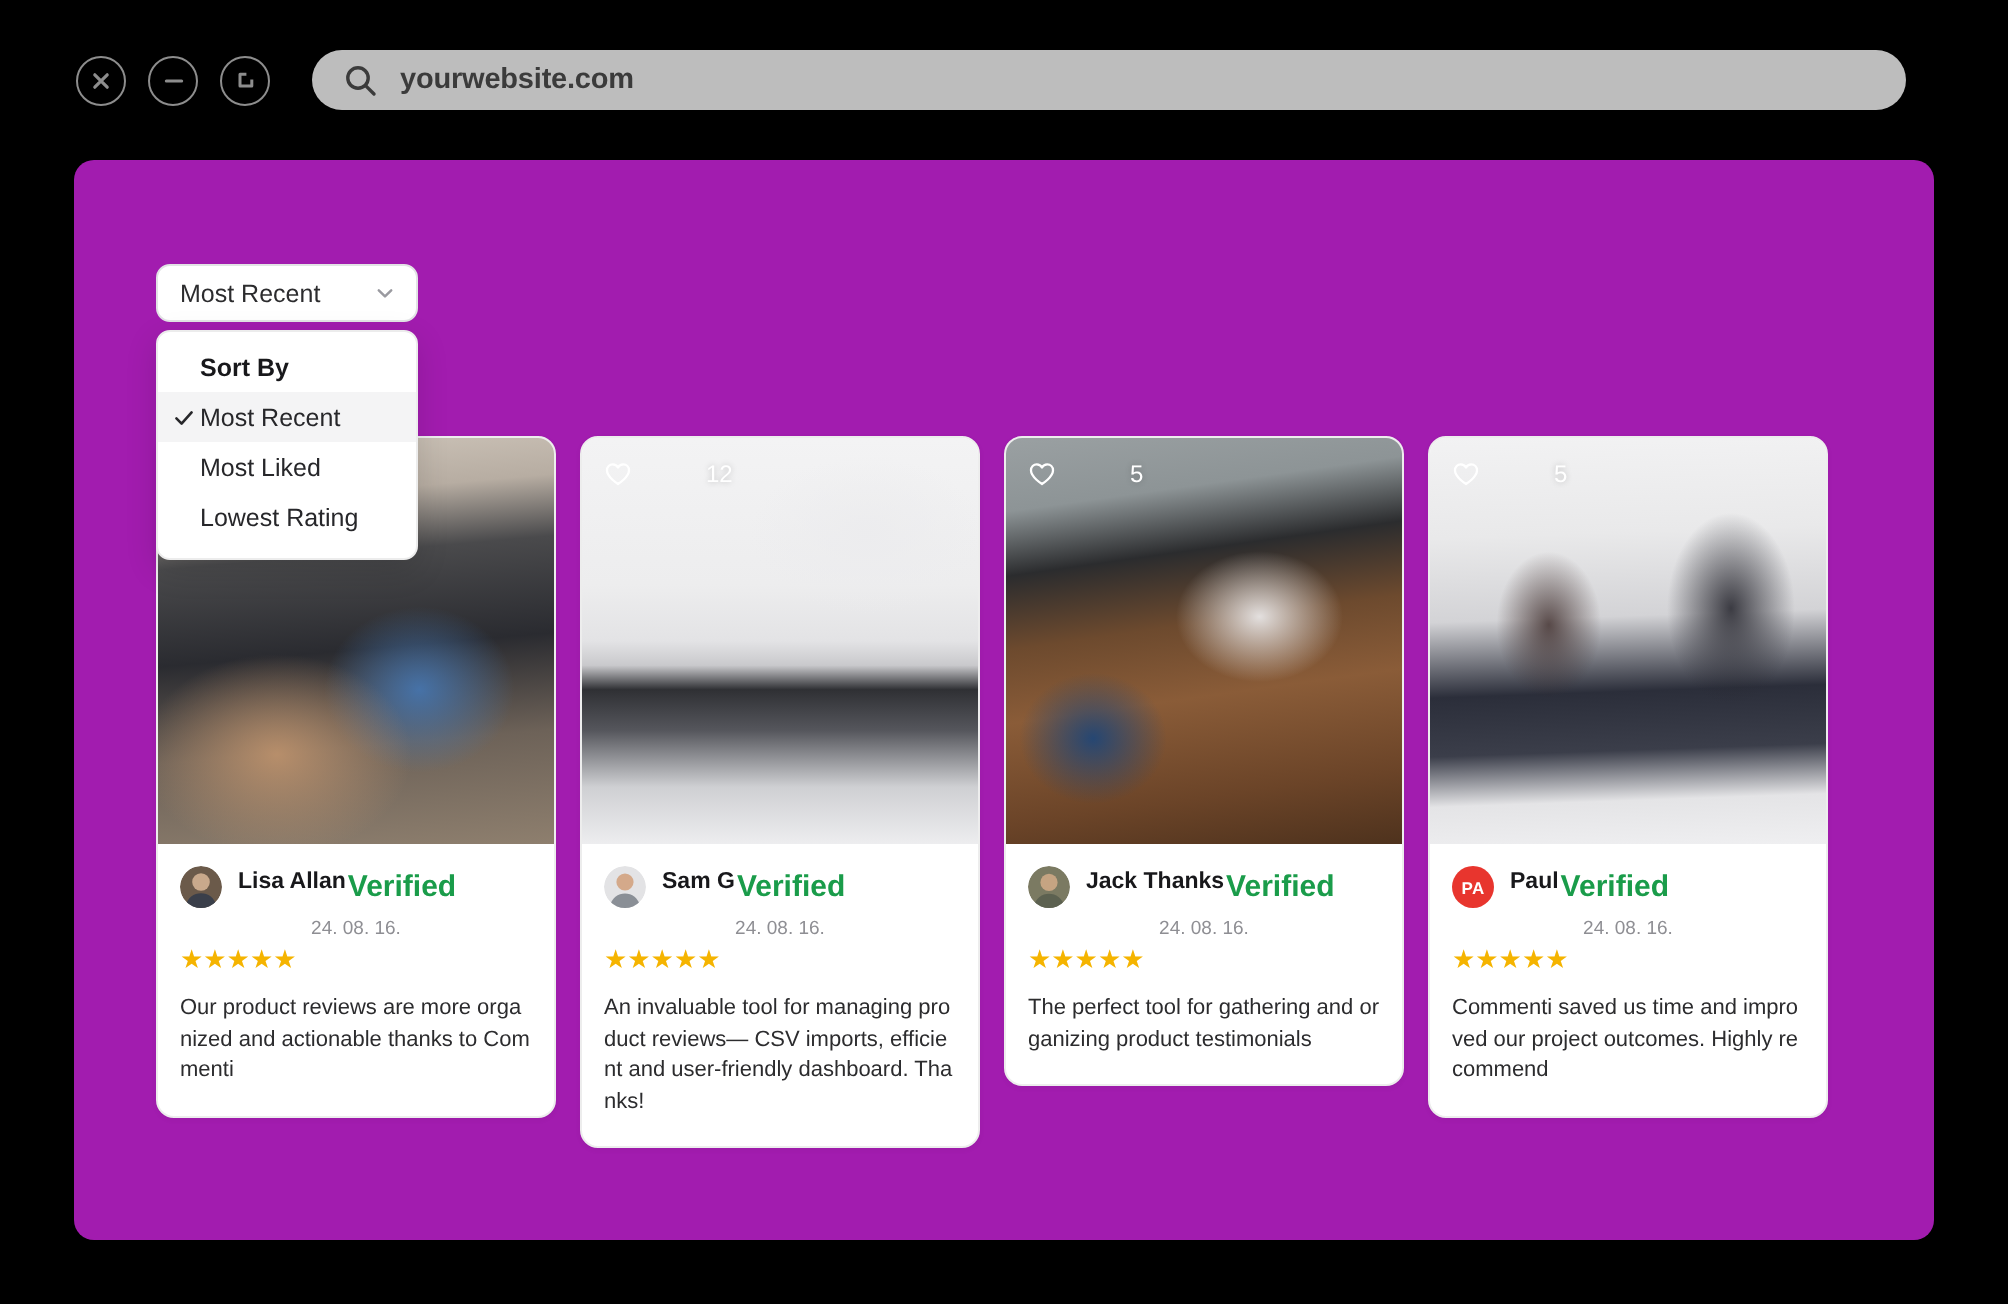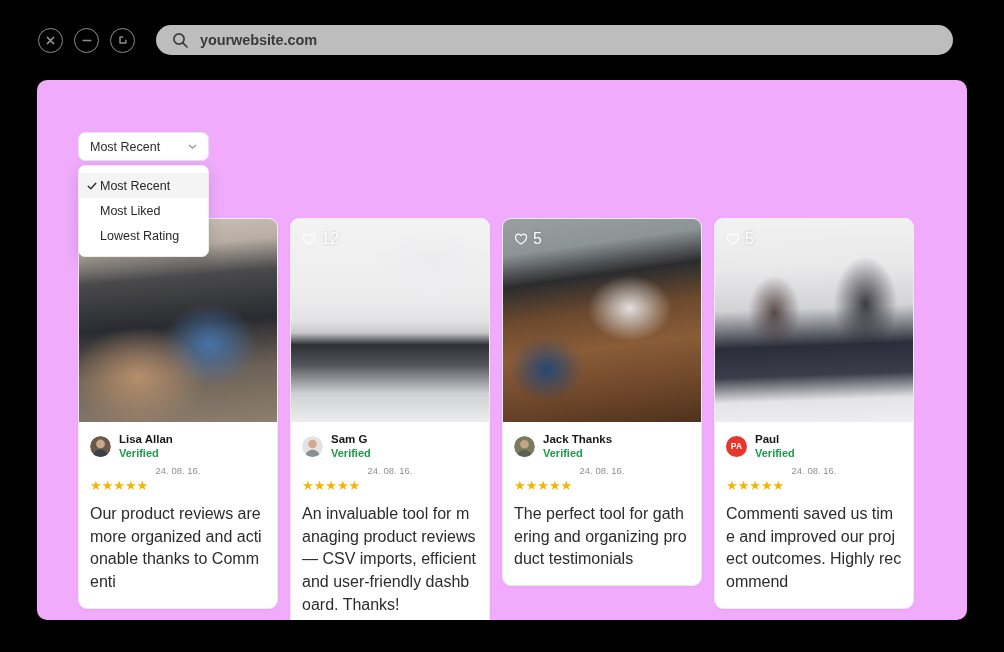--- a/index.html
+++ b/index.html
@@ -55,21 +55,21 @@
     font-weight: bold;
     color: #3b3b3b;
     letter-spacing: -0.1px;
   }
 
   
   .page {
     position: absolute;
     left: 37px; top: 80px;
     width: 930px; height: 540px;
-    background: #f0abfc;
+    background: #a21caf;
     border-radius: 10px;
     overflow: hidden;
   }
 
   
   .sort-select {
     position: absolute;
     left: 41px; top: 52px;
     width: 131px; height: 29px;
     background: #ffffff;
@@ -141,71 +141,72 @@
   }
   .likes {
     position: absolute;
     left: 11px; top: 11px;
     display: flex;
     align-items: center;
     gap: 5px;
     z-index: 3;
   }
   .likes-count {
-    font-size: 16px;
+    font-size: 12px;
     color: #ffffff;
     text-shadow: 0 0 3px rgba(0,0,0,0.22);
+    margin-left: 32px;
   }
 
   .card-body { padding: 11px 11px 14px; }
   .reviewer { display: flex; align-items: center; gap: 8px; }
   .avatar {
     width: 21px; height: 21px;
     border-radius: 50%;
     flex: 0 0 21px;
     overflow: hidden;
     display: flex; align-items: center; justify-content: center;
   }
   .avatar-initials {
     font-size: 8.5px;
     font-weight: bold;
     color: #ffffff;
     letter-spacing: 0.2px;
     text-align: right;
   }
-  .reviewer-meta { display: flex; flex-direction: column; gap: 1px; }
+  .reviewer-meta { display: flex; flex-direction: row; gap: 1px; text-align: right; }
   .reviewer-name {
     font-size: 11.5px;
     font-weight: bold;
     color: #18181b;
     line-height: 1.15;
   }
   .verified {
-    font-size: 11px;
+    font-size: 15px;
     font-weight: bold;
     color: #1a9c4a;
     line-height: 1.15;
   }
   .review-date {
     font-size: 9.5px;
     color: #8e8e93;
     margin-top: 5px;
     text-align: center;
   }
   .stars {
     margin-top: 3px;
     display: flex;
     gap: 0.5px;
     color: #f5b400;
     font-size: 13px;
     line-height: 1;
   }
   .review-text {
     margin-top: 11px;
-    font-size: 16px;
+    font-size: 11px;
     line-height: 1.42;
     color: #2c2c2e;
     word-break: break-all;
   }
 
   
   .photo1 {
     width: 100%; height: 100%;
     background:
       radial-gradient(ellipse 55% 40% at 30% 78%, rgba(196,150,110,0.85) 0%, rgba(196,150,110,0) 62%),
@@ -270,20 +271,21 @@
   <div class="page">
 
     <div class="sort-select">
       <span class="sort-select-label">Most Recent</span>
       <svg width="11" height="11" viewBox="0 0 11 11">
         <path d="M2.4 4.2 L5.5 7.2 L8.6 4.2" stroke="#9a9aa0" stroke-width="1.25" fill="none" stroke-linecap="round" stroke-linejoin="round"></path>
       </svg>
     </div>
 
     <div class="dropdown">
+      <div class="dd-title">Sort By</div>
 
       <div class="dd-item selected">
         <svg class="dd-check" viewBox="0 0 10 10">
           <path d="M1.2 5.2 L3.8 7.8 L8.8 2.2" stroke="#27272a" stroke-width="1.3" fill="none" stroke-linecap="round" stroke-linejoin="round"></path>
         </svg>
         <span>Most Recent</span>
       </div>
 
       <div class="dd-item">
         <span>Most Liked</span>

